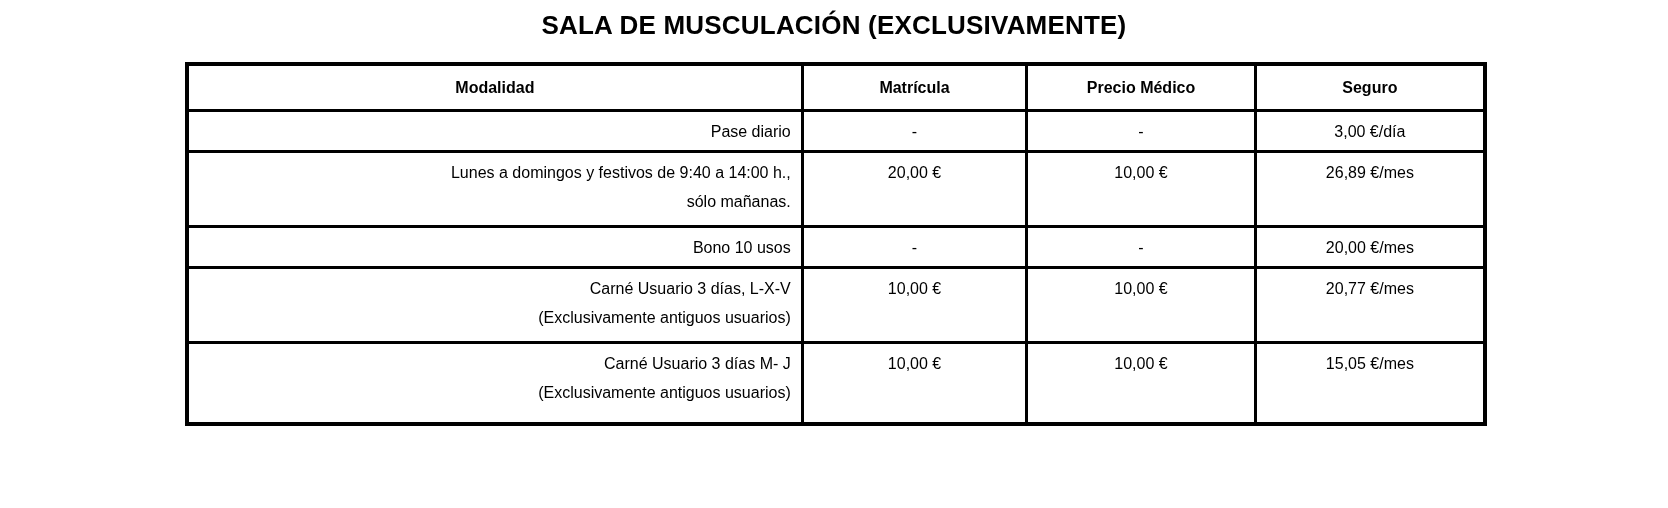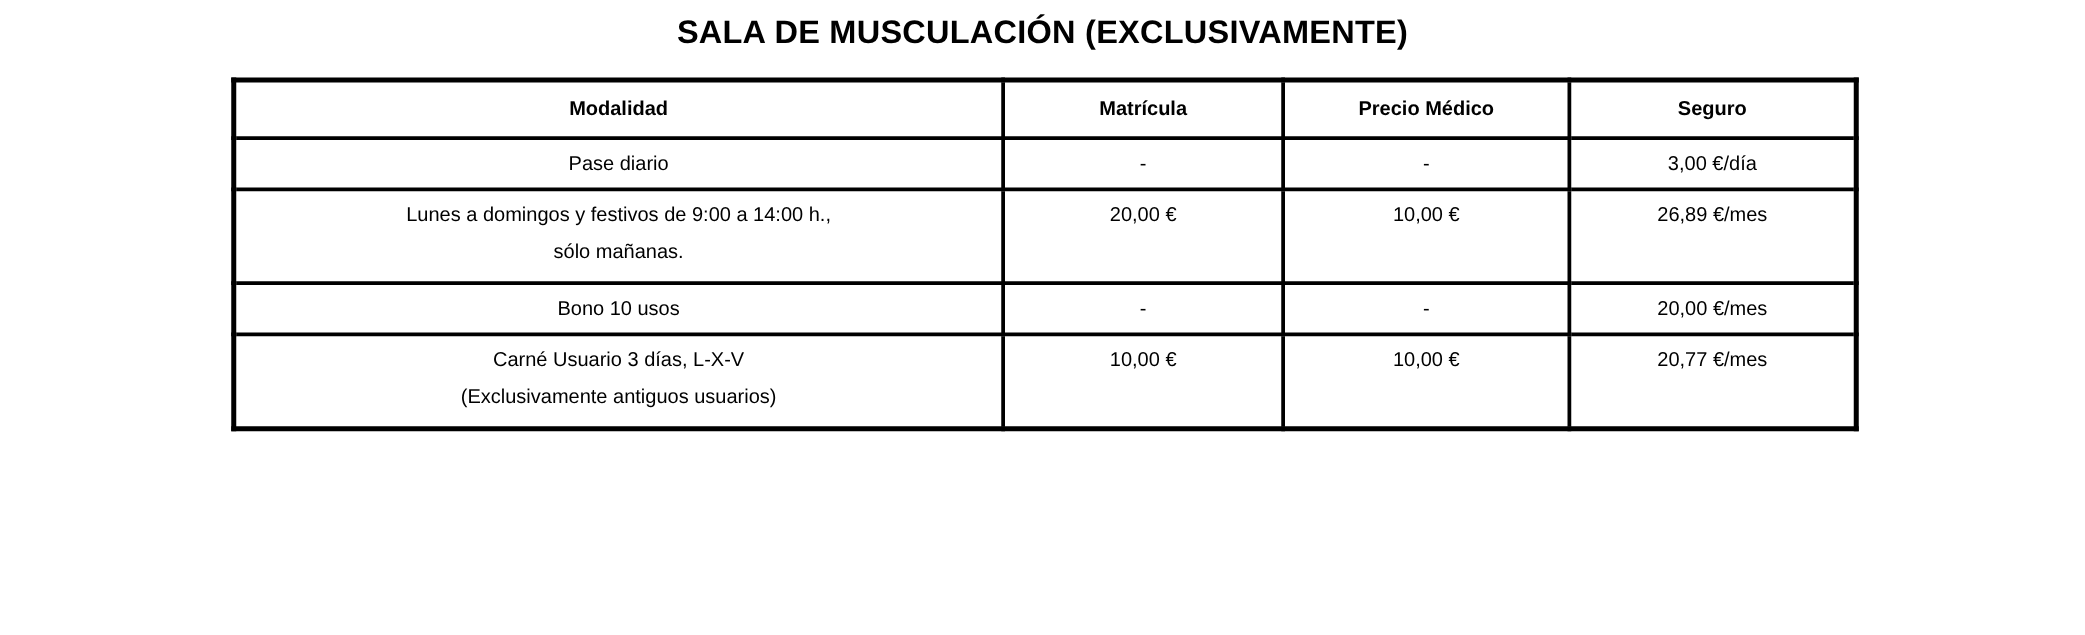--- a/index.html
+++ b/index.html
@@ -51,21 +51,21 @@
     text-align: center;
     vertical-align: middle;
     font-weight: bold;
     padding: 2px 4px;
   }
   table.pricing td {
     vertical-align: top;
     padding: 5px 10px 4px 10px;
   }
   td.cell-mod {
-    text-align: center;
+    text-align: right;
     padding-left: 14px;
     white-space: pre-line;
   }
   td.cell-num {
     text-align: center;
   }
   tr.row-short { height: 39px; }
   tr.row-tall  { height: 75px; }
   tr.row-last  { height: 81px; }
 </style>
@@ -90,33 +90,40 @@
     </tr>
   </thead>
   <tbody>
     <tr class="row-short">
       <td class="cell-mod">Pase diario</td>
       <td class="cell-num">-</td>
       <td class="cell-num">-</td>
       <td class="cell-num">3,00 €/día</td>
     </tr>
     <tr class="row-tall">
-      <td class="cell-mod">Lunes a domingos y festivos de 9:00 a 14:00 h.,
+      <td class="cell-mod">Lunes a domingos y festivos de 9:40 a 14:00 h.,
 sólo mañanas.</td>
       <td class="cell-num">20,00 €</td>
       <td class="cell-num">10,00 €</td>
       <td class="cell-num">26,89 €/mes</td>
     </tr>
     <tr class="row-short">
       <td class="cell-mod">Bono 10 usos</td>
       <td class="cell-num">-</td>
       <td class="cell-num">-</td>
       <td class="cell-num">20,00 €/mes</td>
     </tr>
     <tr class="row-tall">
       <td class="cell-mod">Carné Usuario 3 días, L-X-V
 (Exclusivamente antiguos usuarios)</td>
       <td class="cell-num">10,00 €</td>
       <td class="cell-num">10,00 €</td>
       <td class="cell-num">20,77 €/mes</td>
     </tr>
+    <tr class="row-last">
+      <td class="cell-mod">Carné Usuario 3 días M- J
+(Exclusivamente antiguos usuarios)</td>
+      <td class="cell-num">10,00 €</td>
+      <td class="cell-num">10,00 €</td>
+      <td class="cell-num">15,05 €/mes</td>
+    </tr>
   </tbody>
 </table>
 
 </body></html>

